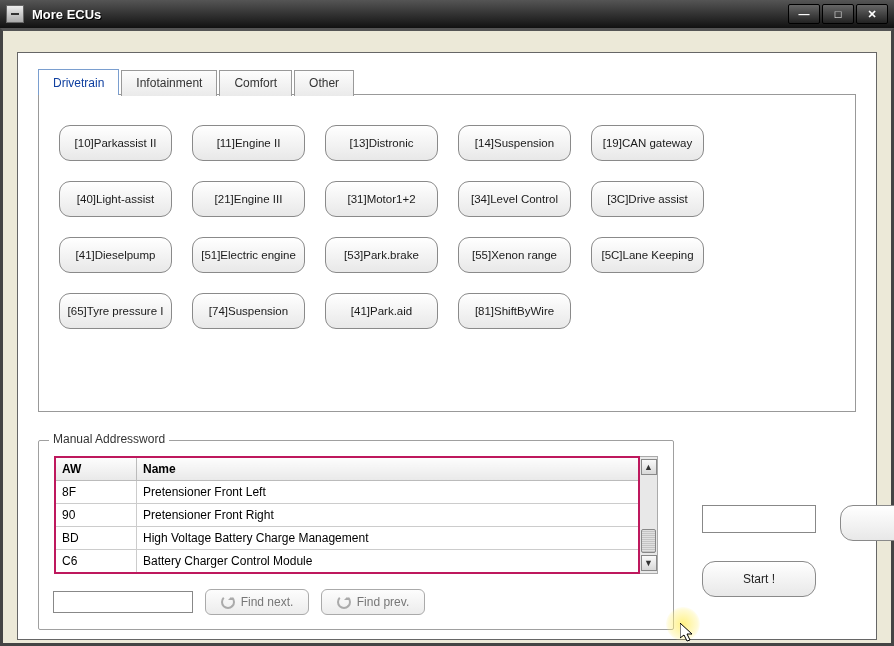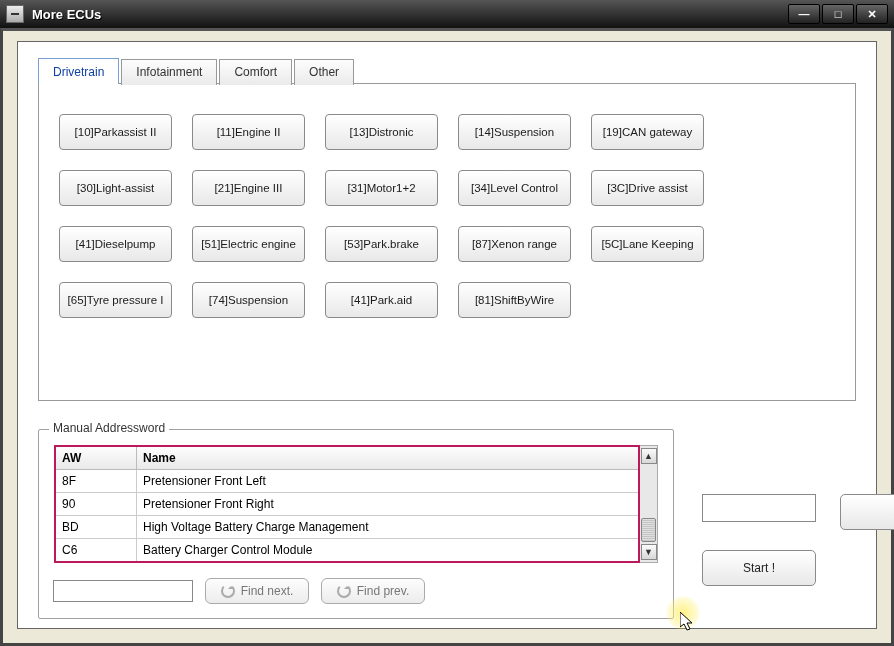--- a/index.html
+++ b/index.html
@@ -86,20 +86,21 @@
     box-sizing: border-box;
   }
   .inner-frame {
     width: 100%;
     height: 100%;
     background: #fff;
     border: 1px solid #666;
     box-sizing: border-box;
     padding: 16px 20px 14px 20px;
     position: relative;
+    margin-top: 11px;
   }
   
   .tabs {
     display: flex;
     gap: 0;
     margin-bottom: -1px;
     position: relative;
     z-index: 2;
   }
   .tab {
@@ -131,21 +132,21 @@
   .ecu-grid {
     display: flex;
     flex-wrap: wrap;
     gap: 20px 20px;
   }
   .ecu-btn {
     width: 113px;
     height: 36px;
     background: linear-gradient(#ffffff,#e8e8e8);
     border: 1px solid #8a8a8a;
-    border-radius: 4px;
+    border-radius: 11px;
     font-size: 11.5px;
     color: #1a1a1a;
     cursor: pointer;
     display: flex;
     align-items: center;
     justify-content: center;
     text-align: center;
     padding: 2px;
     box-sizing: border-box;
   }
@@ -297,21 +298,21 @@
   .small-box {
     width: 112px;
     height: 26px;
     border: 1px solid #888;
     background: #fff;
   }
   .big-btn {
     height: 36px;
     background: linear-gradient(#ffffff,#e8e8e8);
     border: 1px solid #8a8a8a;
-    border-radius: 5px;
+    border-radius: 13px;
     font-size: 12px;
     color: #222;
     cursor: pointer;
     display: flex;
     align-items: center;
     justify-content: center;
     text-align: center;
     box-sizing: border-box;
   }
   .close-btn { width: 150px; }
@@ -360,29 +361,29 @@
           <div class="tab">Other</div>
         </div>
 
       <div class="tab-panel">
         <div class="ecu-grid" id="ecuGrid">
             <div class="ecu-btn">[10]Parkassist II</div>
             <div class="ecu-btn">[11]Engine II</div>
             <div class="ecu-btn">[13]Distronic</div>
             <div class="ecu-btn">[14]Suspension</div>
             <div class="ecu-btn">[19]CAN gateway</div>
-            <div class="ecu-btn">[30]Light-assist</div>
+            <div class="ecu-btn">[40]Light-assist</div>
             <div class="ecu-btn">[21]Engine III</div>
             <div class="ecu-btn">[31]Motor1+2</div>
             <div class="ecu-btn">[34]Level Control</div>
             <div class="ecu-btn">[3C]Drive assist</div>
             <div class="ecu-btn">[41]Dieselpump</div>
             <div class="ecu-btn">[51]Electric engine</div>
             <div class="ecu-btn">[53]Park.brake</div>
-            <div class="ecu-btn">[87]Xenon range</div>
+            <div class="ecu-btn">[55]Xenon range</div>
             <div class="ecu-btn">[5C]Lane Keeping</div>
             <div class="ecu-btn">[65]Tyre pressure I</div>
             <div class="ecu-btn">[74]Suspension</div>
             <div class="ecu-btn">[41]Park.aid</div>
             <div class="ecu-btn">[81]ShiftByWire</div>
           </div>
       </div>
 
       <div class="bottom-area">
 

